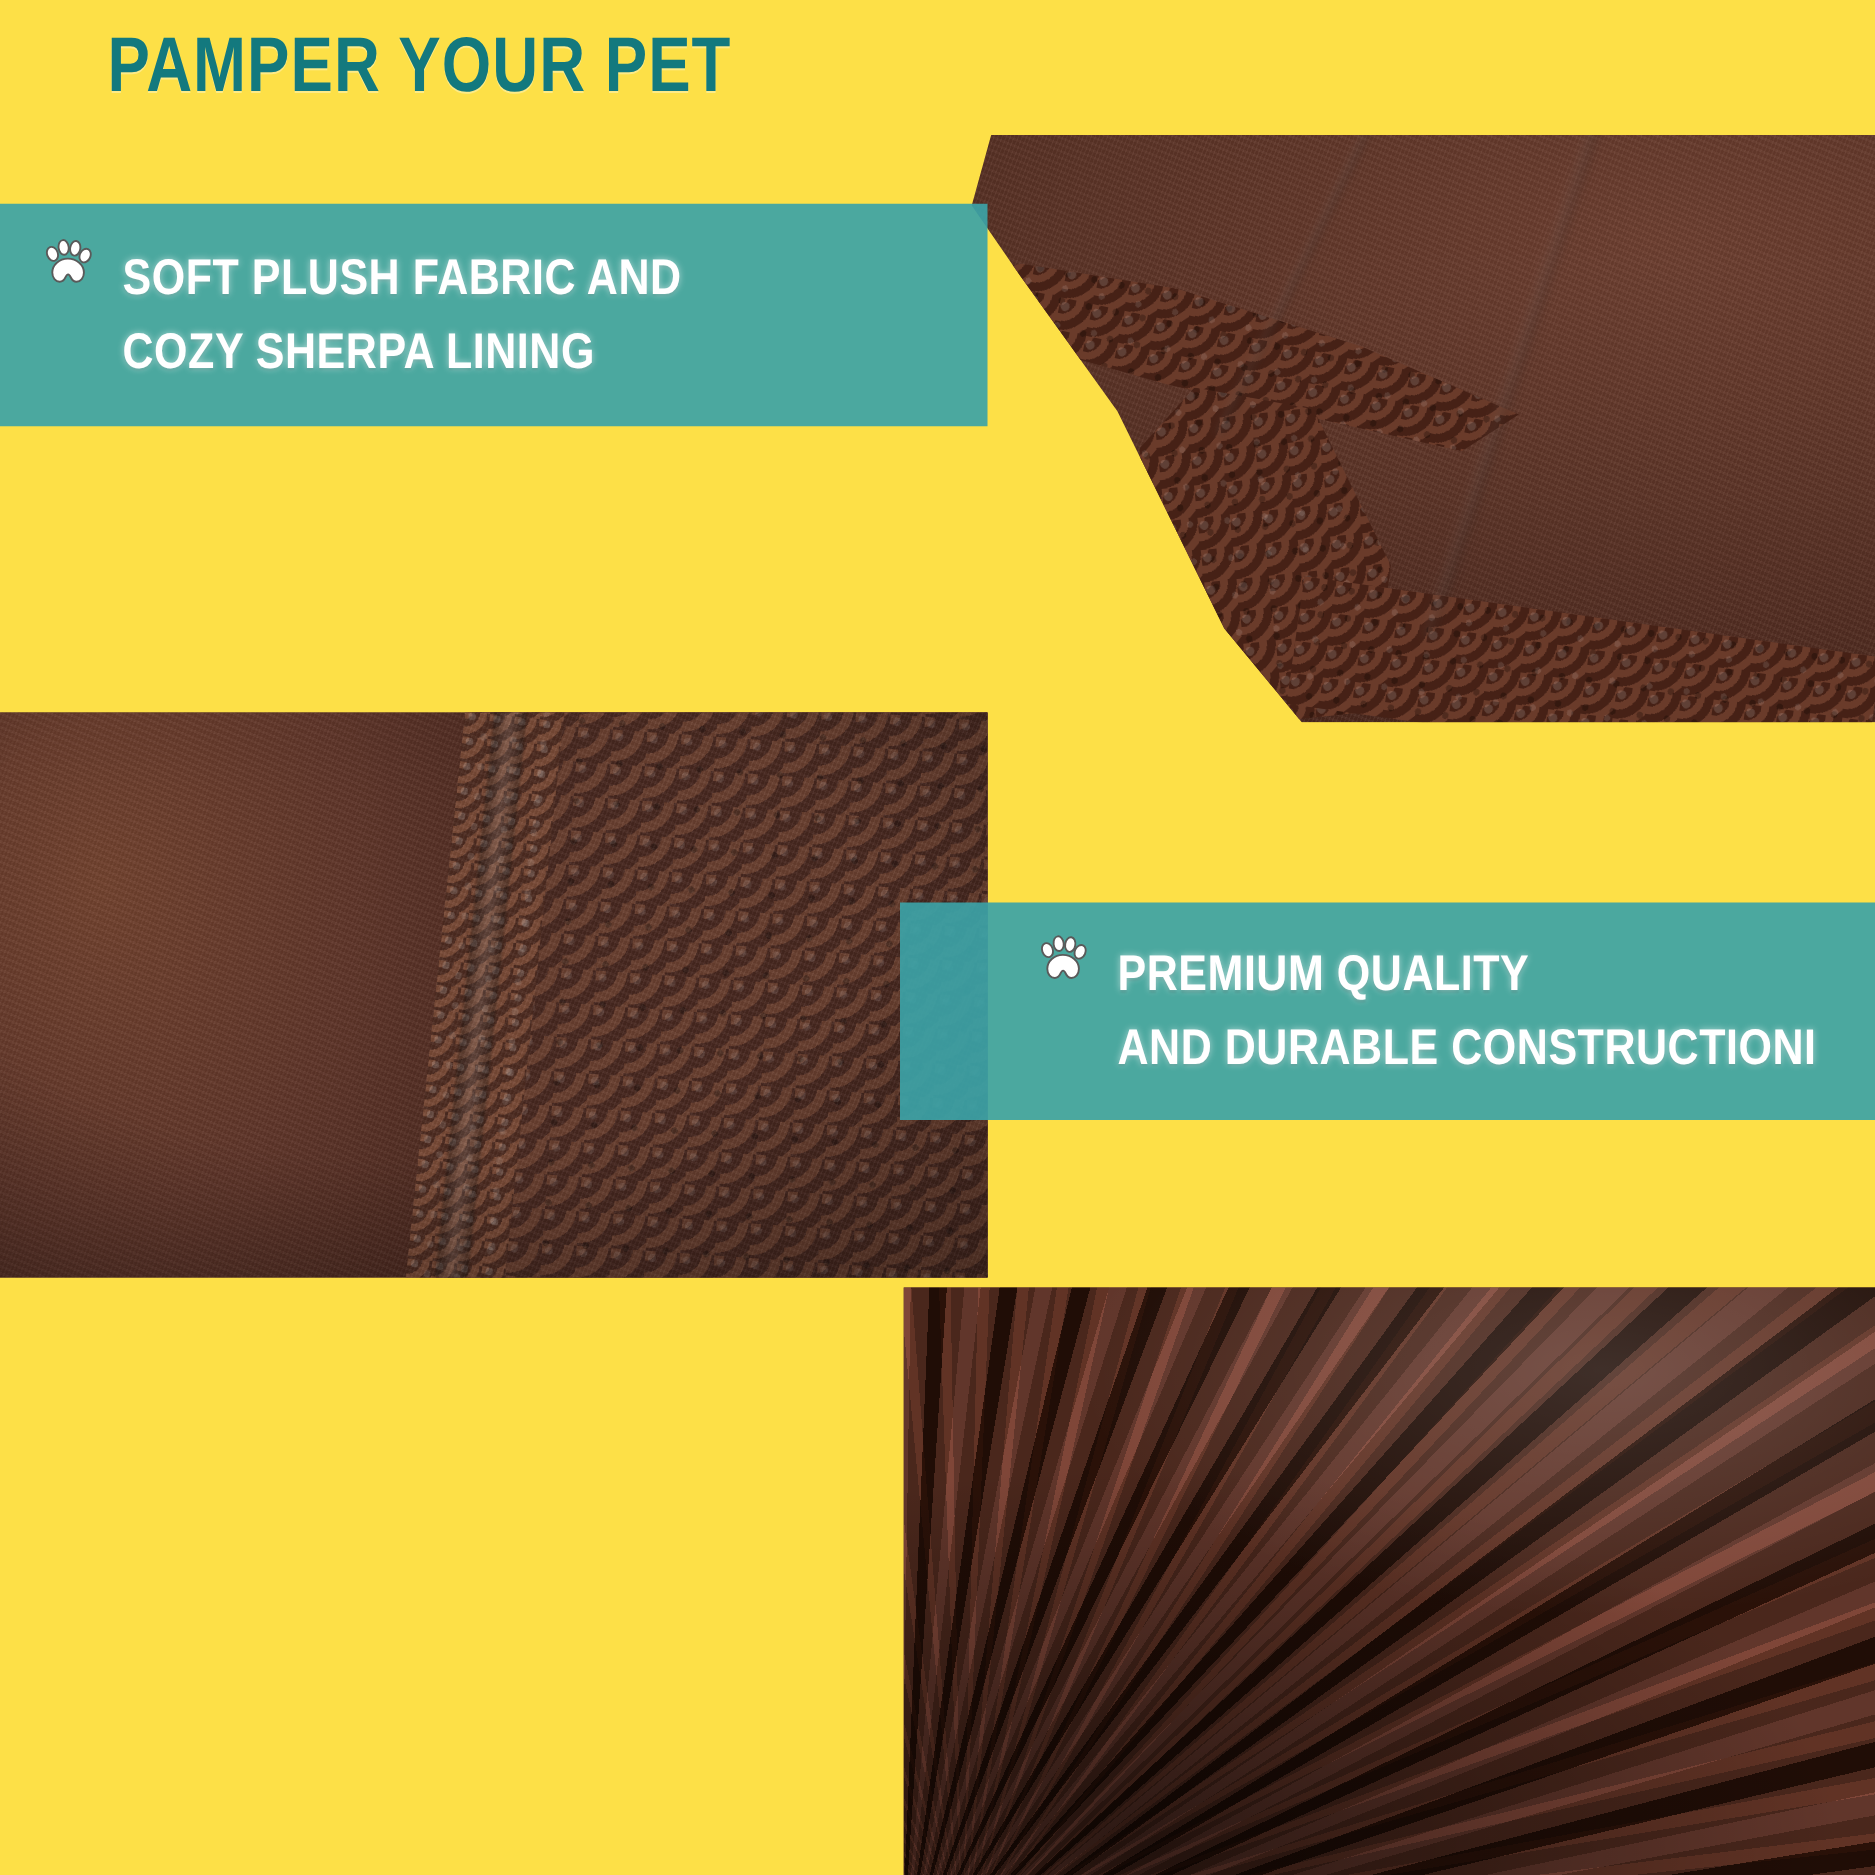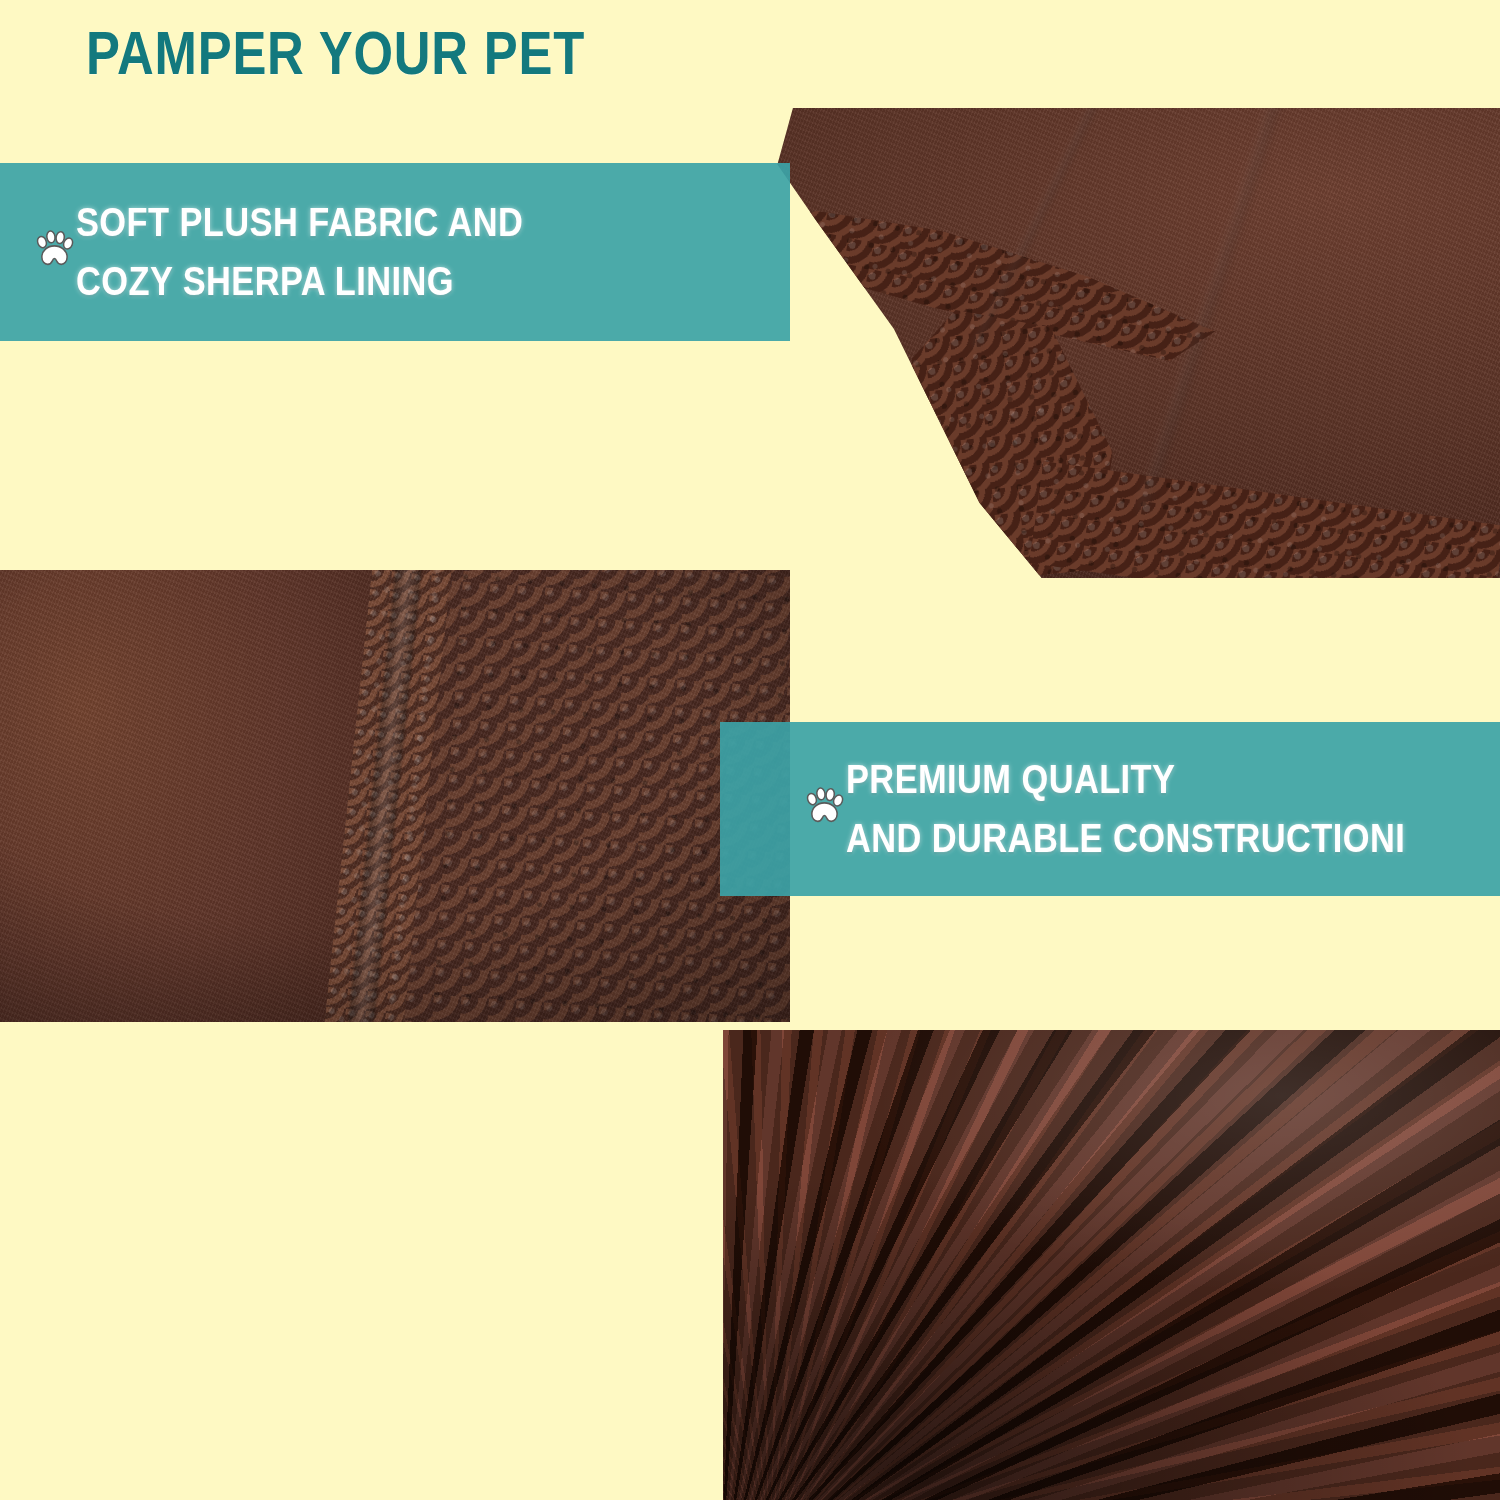--- a/index.html
+++ b/index.html
@@ -1,21 +1,21 @@
 <!DOCTYPE html>
 <html><head>
 <meta charset="utf-8">
 <style>
   html,body{margin:0;padding:0;background:#ffffff;}
   body{
     width:1500px;height:1500px;
     font-family:"Liberation Sans", sans-serif;
     overflow:hidden;
   }
-  .canvas{position:relative;width:1500px;height:1500px;background:#fef9c3;overflow:hidden;}
+  .canvas{position:relative;width:1500px;height:1500px;background:#fde047;overflow:hidden;}
 
   
   .title{
     position:absolute;left:86px;top:18px;
     font-family:"Liberation Sans", sans-serif;
     font-weight:bold;
     font-size:62px;
     line-height:70px;
     letter-spacing:1px;
     color:#13797E;
@@ -152,24 +152,24 @@
   }
 
   
   .banner{
     position:absolute;
     background:rgba(60,163,167,0.92);
     display:flex;align-items:center;
     box-sizing:border-box;
   }
   #banner-1{left:0;top:163px;width:790px;height:178px;padding-left:32px;}
-  #banner-2{left:720px;top:722px;width:780px;height:174px;padding-left:82px;}
+  #banner-2{left:720px;top:722px;width:780px;height:174px;padding-left:108px;}
   #banner-3{left:0;top:1262px;width:790px;height:176px;padding-left:32px;}
 
-  .banner-inner{display:flex;align-items:center;}
+  .banner-inner{display:flex;gap:22px;}
   .paw{flex:0 0 auto;width:44px;height:44px;display:block;margin-top:-4px;}
   .banner-text{
     font-family:"Liberation Sans", sans-serif;
     font-weight:bold;
     font-size:40px;
     line-height:59px;
     color:#ffffff;
     letter-spacing:.5px;
     transform:scaleX(0.86);
     transform-origin:left center;

